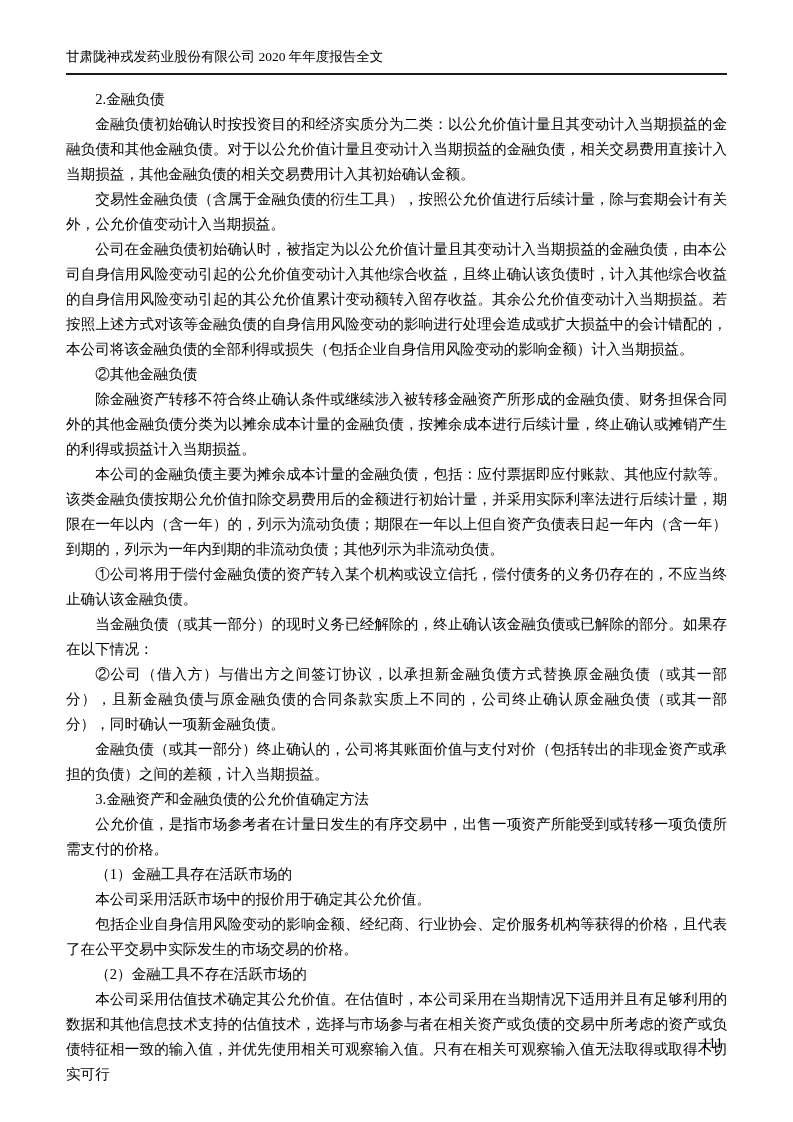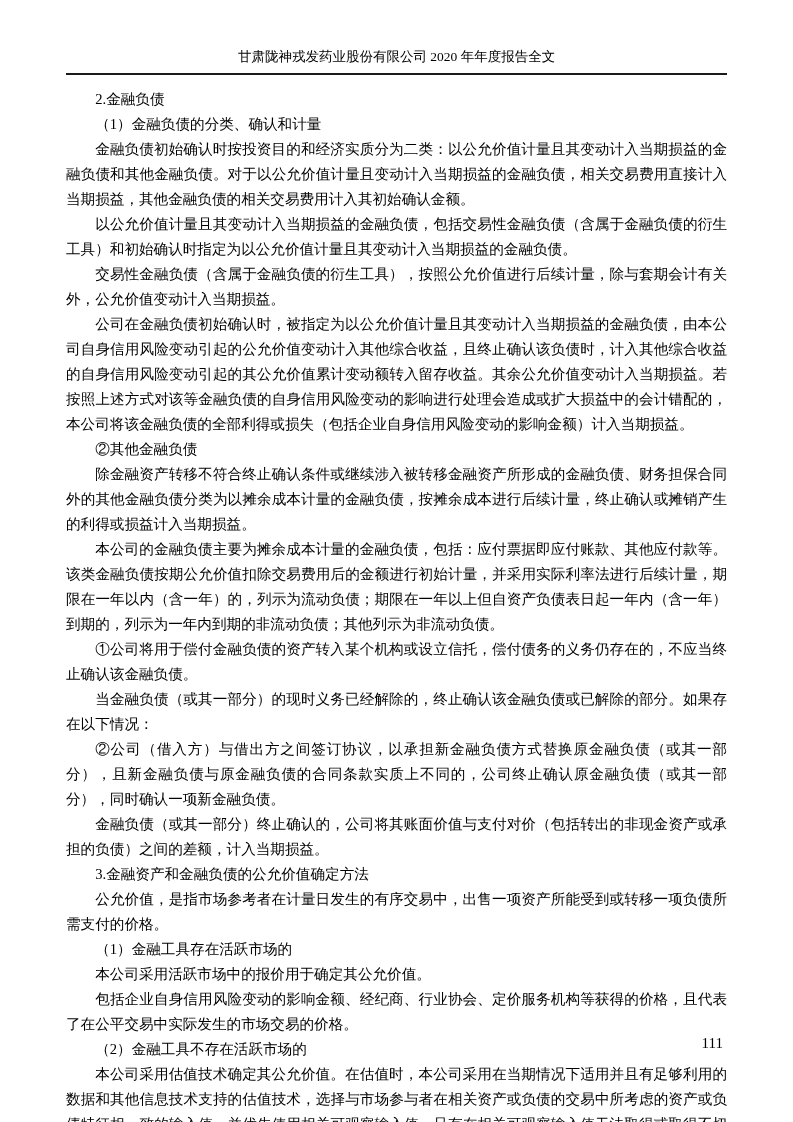--- a/index.html
+++ b/index.html
@@ -15,21 +15,21 @@
     background: #ffffff;
     font-family: "Liberation Serif", serif;
     color: #000000;
     overflow: hidden;
   }
   .header {
     position: absolute;
     top: 48px;
     left: 66px;
     width: 661px;
-    text-align: center;
+    text-align: left;
     font-size: 13.5px;
     line-height: 18px;
     padding-bottom: 7px;
     border-bottom: 2px solid #1a1a1a;
   }
   .content {
     position: absolute;
     top: 87px;
     left: 66px;
     width: 661px;
@@ -54,23 +54,21 @@
 <body>
 
 <div class="page">
 
   <div class="header">
     <span>甘肃陇神戎发药业股份有限公司 2020 年年度报告全文</span>
   </div>
 
   <div class="content">
     <p>2.金融负债</p>
-    <p>（1）金融负债的分类、确认和计量</p>
     <p>金融负债初始确认时按投资目的和经济实质分为二类：以公允价值计量且其变动计入当期损益的金融负债和其他金融负债。对于以公允价值计量且变动计入当期损益的金融负债，相关交易费用直接计入当期损益，其他金融负债的相关交易费用计入其初始确认金额。</p>
-    <p>以公允价值计量且其变动计入当期损益的金融负债，包括交易性金融负债（含属于金融负债的衍生工具）和初始确认时指定为以公允价值计量且其变动计入当期损益的金融负债。</p>
     <p>交易性金融负债（含属于金融负债的衍生工具），按照公允价值进行后续计量，除与套期会计有关外，公允价值变动计入当期损益。</p>
     <p>公司在金融负债初始确认时，被指定为以公允价值计量且其变动计入当期损益的金融负债，由本公司自身信用风险变动引起的公允价值变动计入其他综合收益，且终止确认该负债时，计入其他综合收益的自身信用风险变动引起的其公允价值累计变动额转入留存收益。其余公允价值变动计入当期损益。若按照上述方式对该等金融负债的自身信用风险变动的影响进行处理会造成或扩大损益中的会计错配的，本公司将该金融负债的全部利得或损失（包括企业自身信用风险变动的影响金额）计入当期损益。</p>
     <p>②其他金融负债</p>
     <p>除金融资产转移不符合终止确认条件或继续涉入被转移金融资产所形成的金融负债、财务担保合同外的其他金融负债分类为以摊余成本计量的金融负债，按摊余成本进行后续计量，终止确认或摊销产生的利得或损益计入当期损益。</p>
     <p>本公司的金融负债主要为摊余成本计量的金融负债，包括：应付票据即应付账款、其他应付款等。该类金融负债按期公允价值扣除交易费用后的金额进行初始计量，并采用实际利率法进行后续计量，期限在一年以内（含一年）的，列示为流动负债；期限在一年以上但自资产负债表日起一年内（含一年）到期的，列示为一年内到期的非流动负债；其他列示为非流动负债。</p>
     <p>①公司将用于偿付金融负债的资产转入某个机构或设立信托，偿付债务的义务仍存在的，不应当终止确认该金融负债。</p>
     <p>当金融负债（或其一部分）的现时义务已经解除的，终止确认该金融负债或已解除的部分。如果存在以下情况：</p>
     <p>②公司（借入方）与借出方之间签订协议，以承担新金融负债方式替换原金融负债（或其一部分），且新金融负债与原金融负债的合同条款实质上不同的，公司终止确认原金融负债（或其一部分），同时确认一项新金融负债。</p>
     <p>金融负债（或其一部分）终止确认的，公司将其账面价值与支付对价（包括转出的非现金资产或承担的负债）之间的差额，计入当期损益。</p>
     <p>3.金融资产和金融负债的公允价值确定方法</p>

